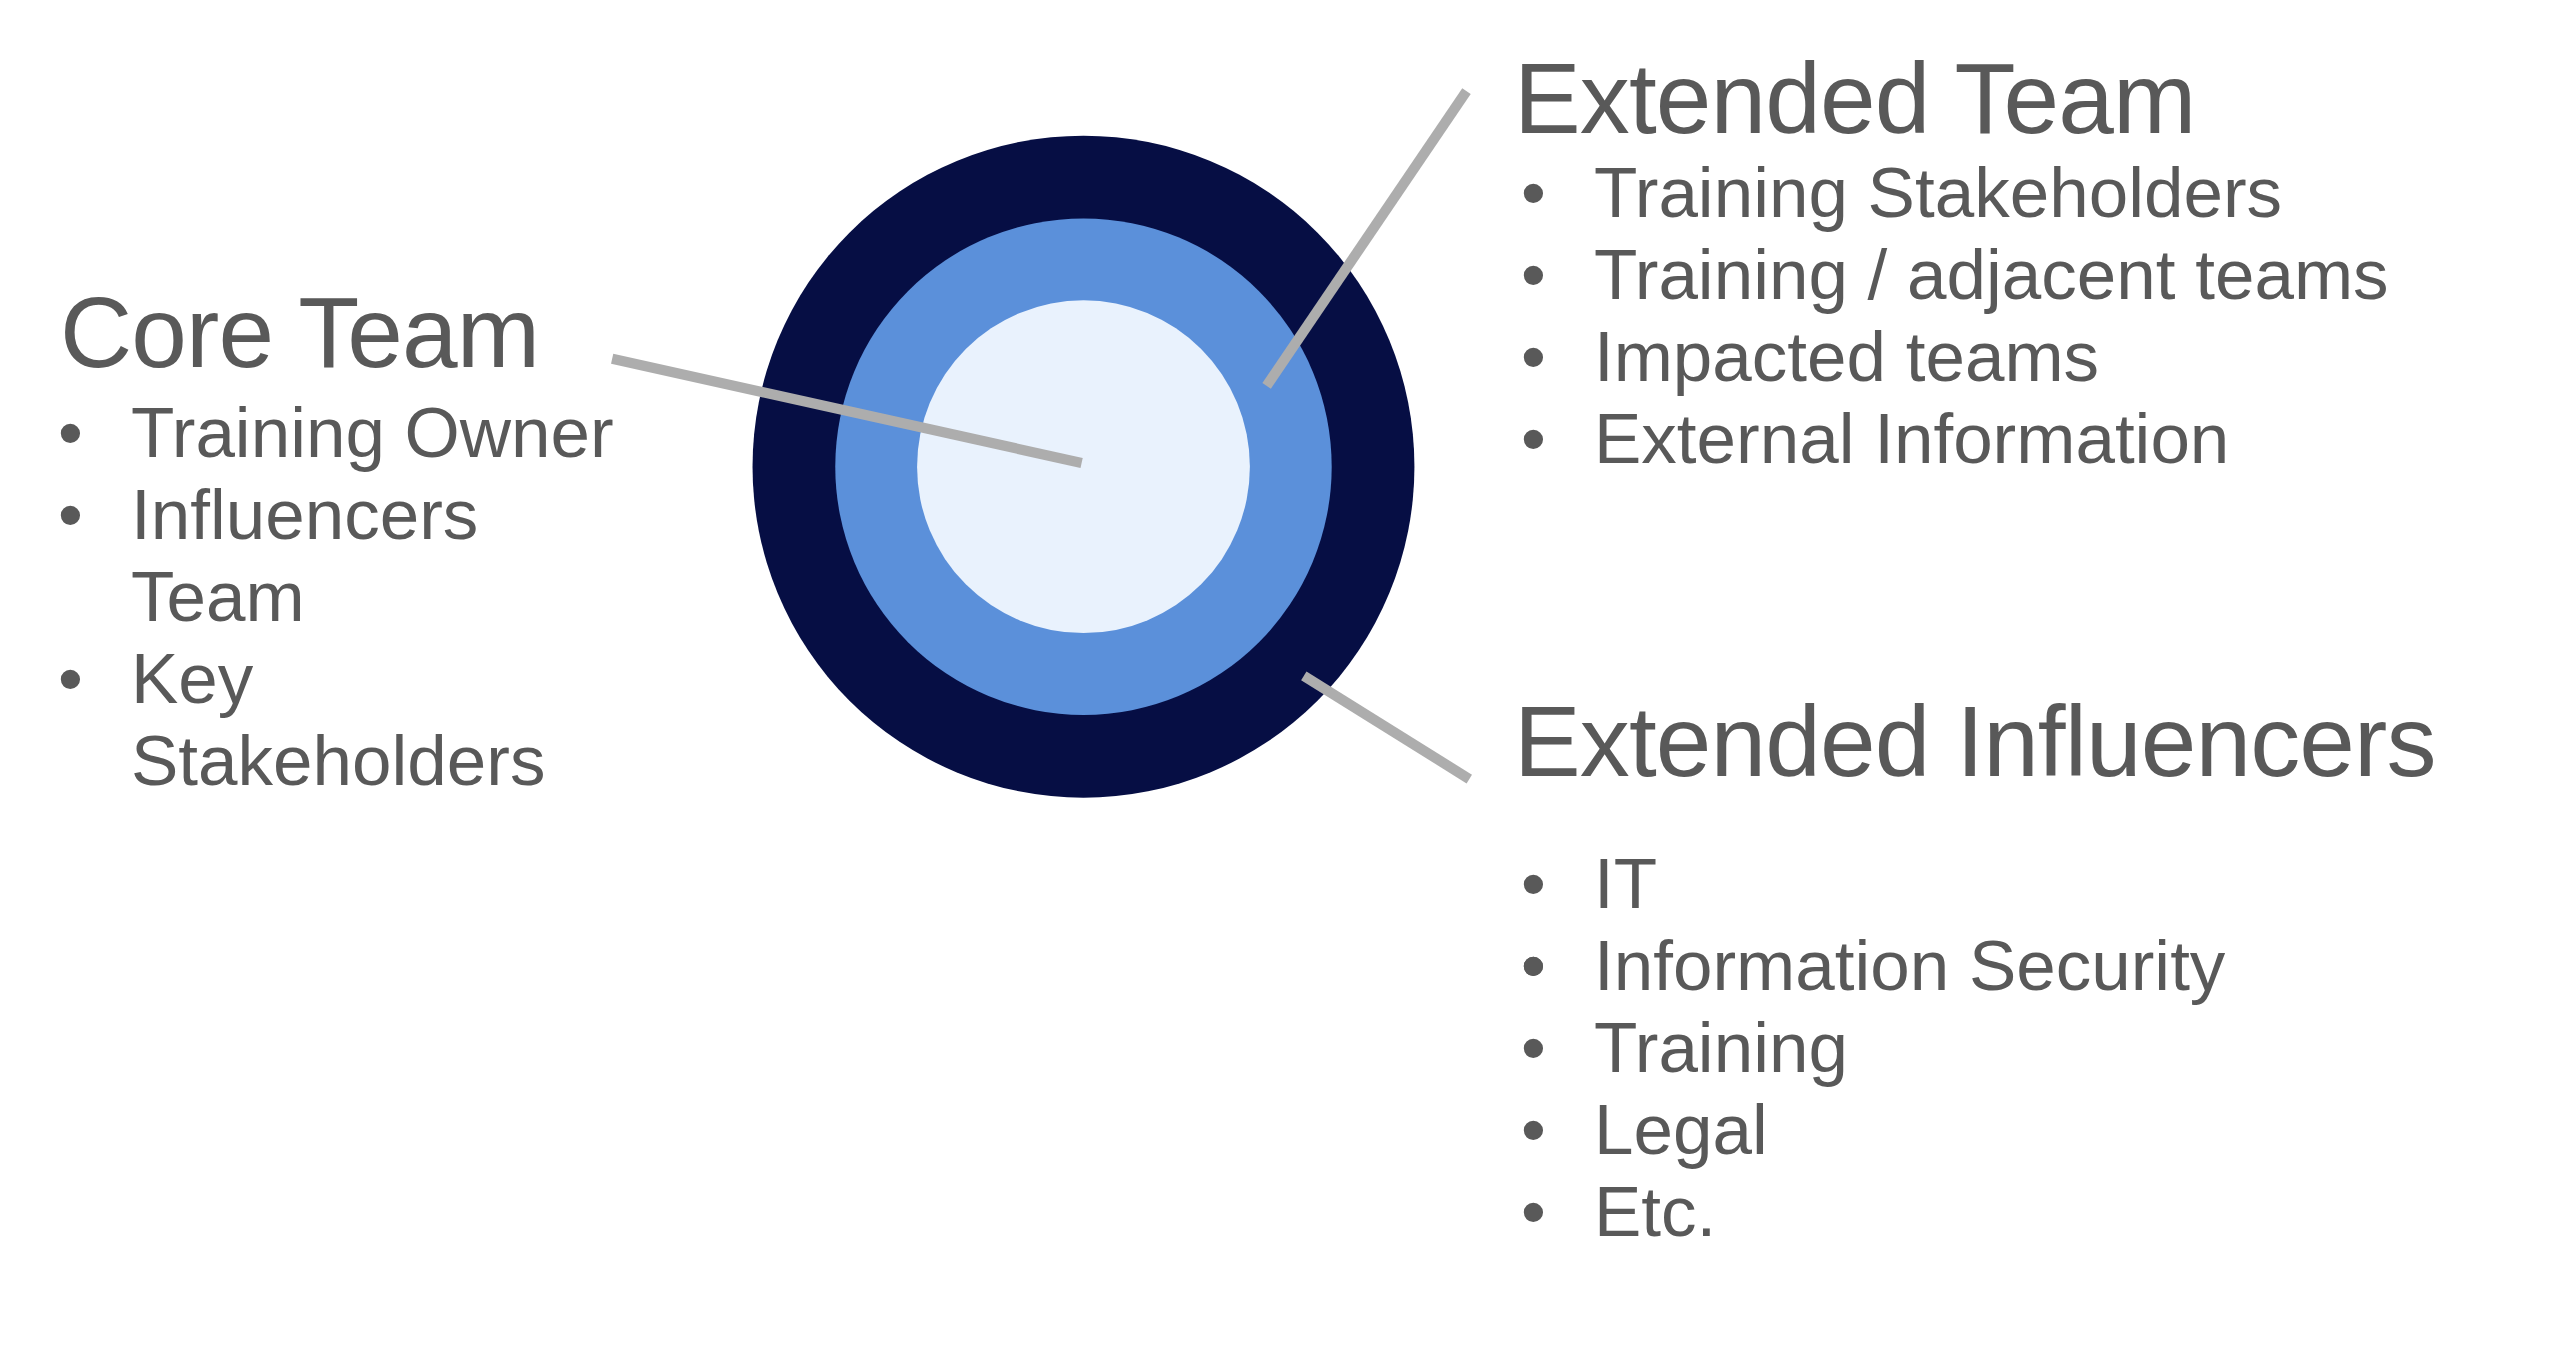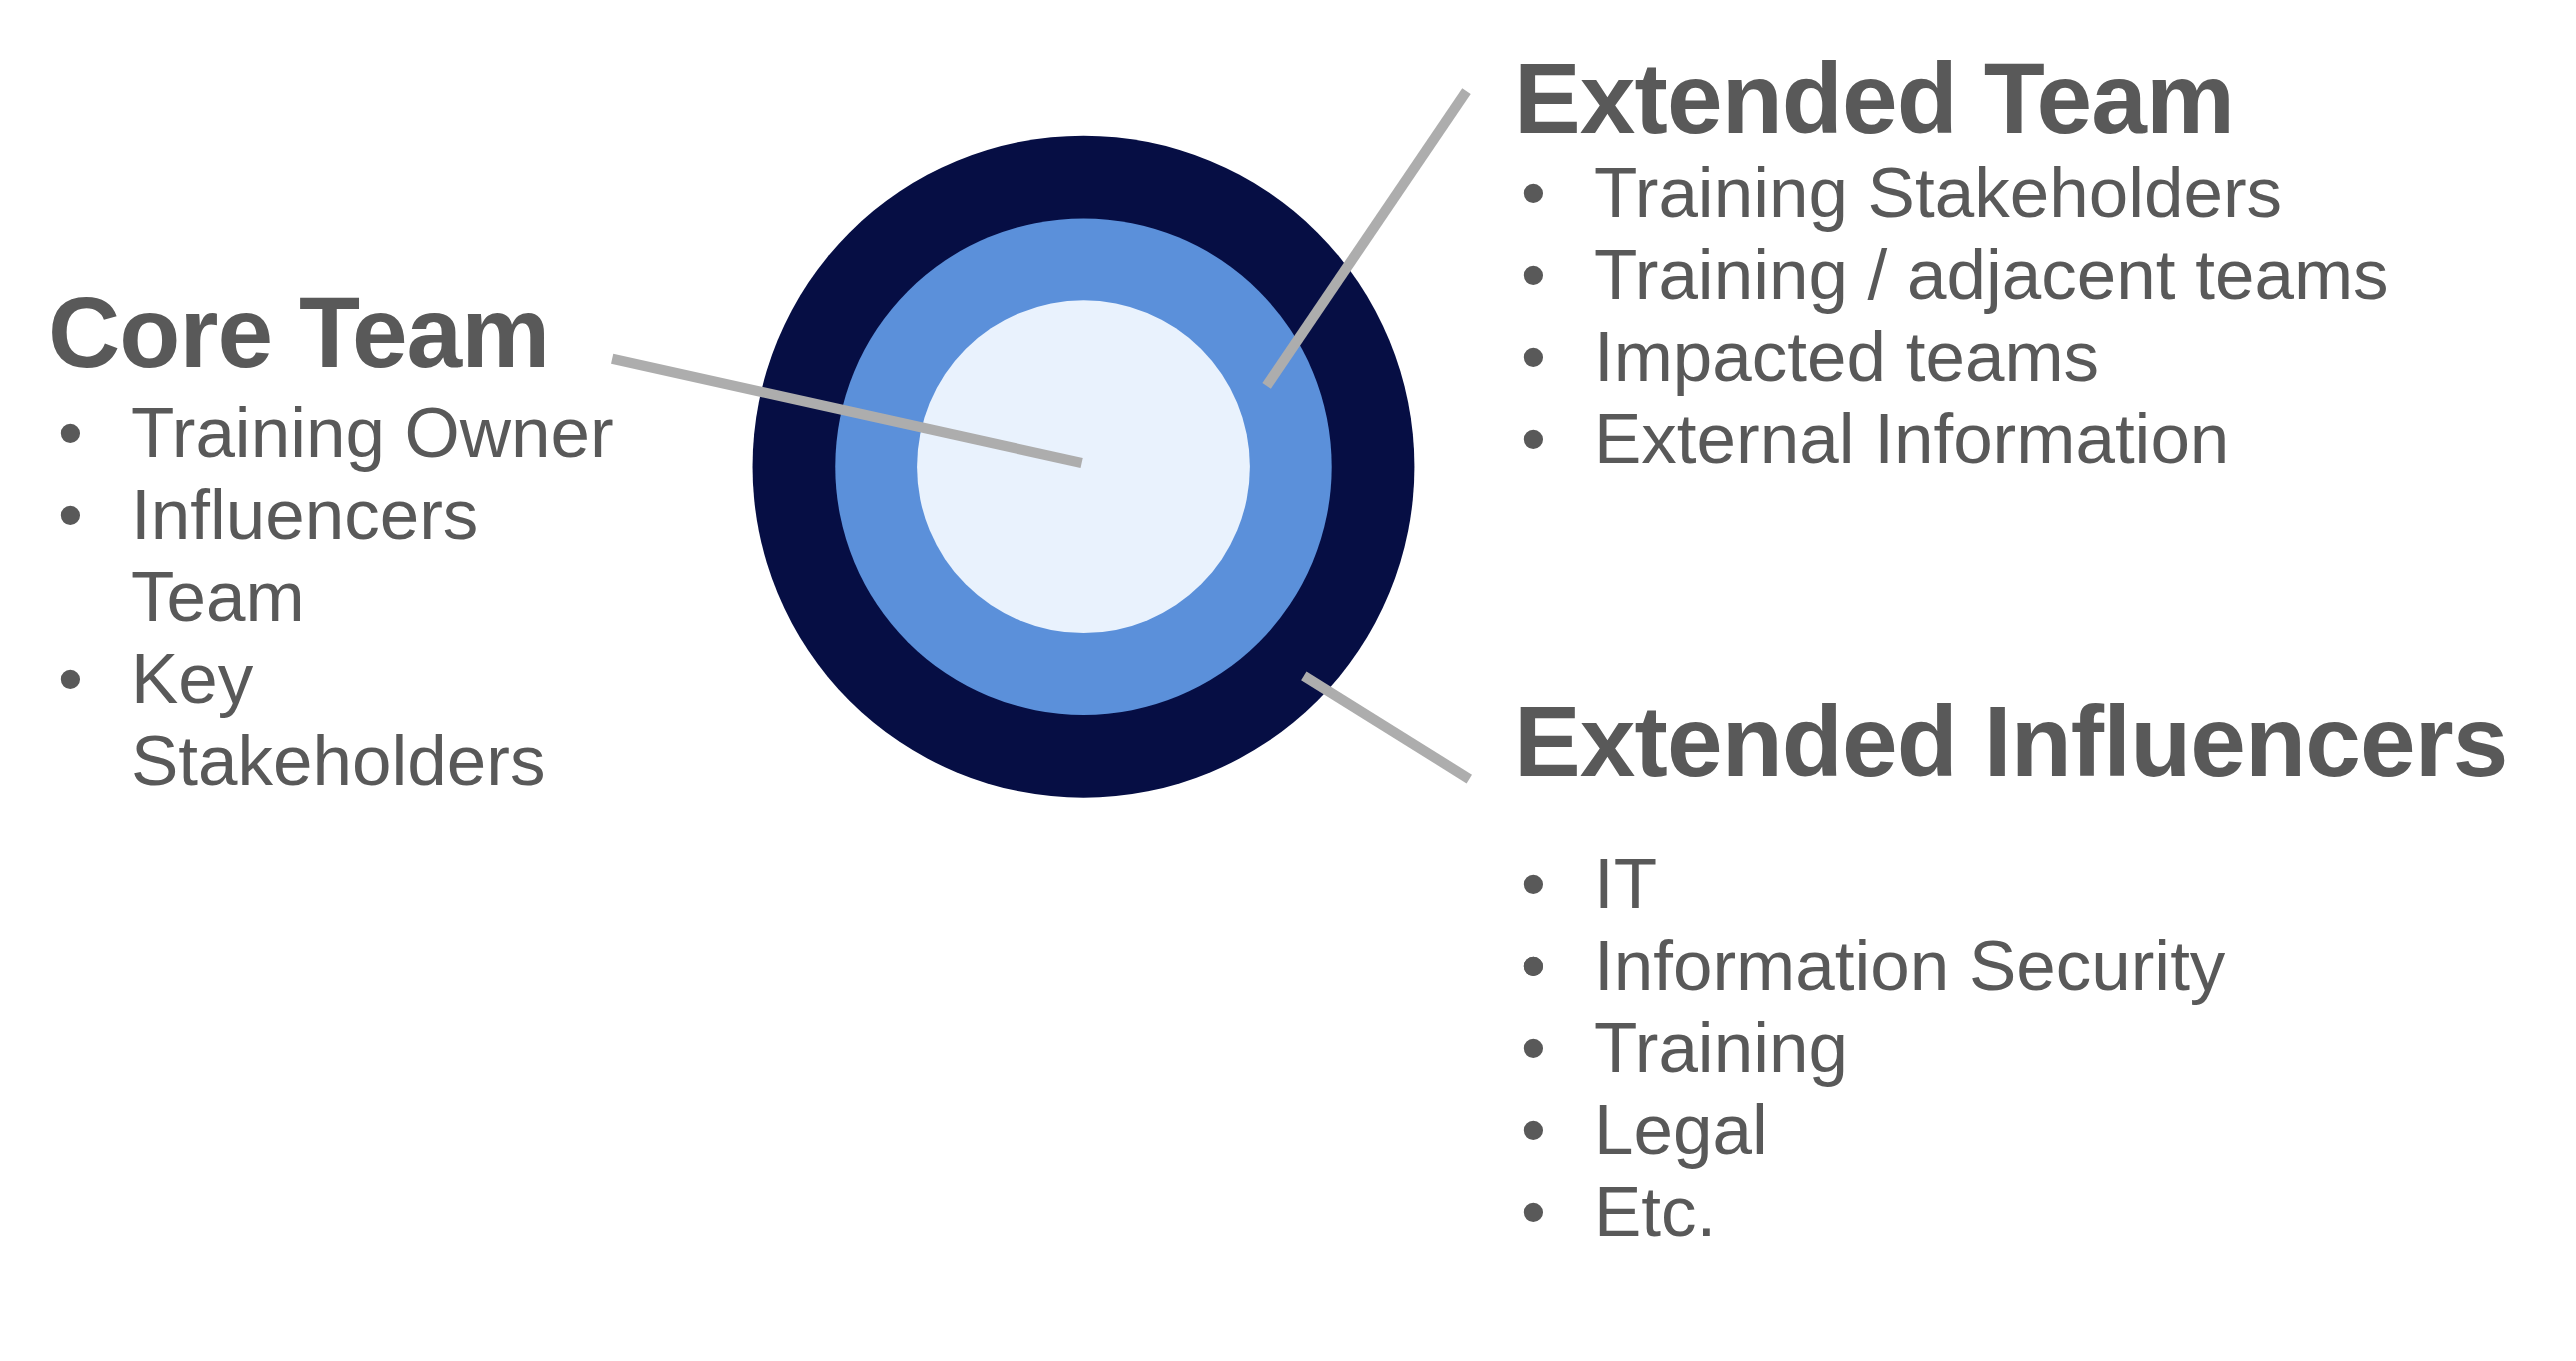--- a/index.html
+++ b/index.html
@@ -8,21 +8,21 @@
     width:2576px;height:1361px;
     background:#ffffff;
     overflow:hidden;
     font-family:"Liberation Sans", sans-serif;
   }
   #diagram-svg{position:absolute;left:0;top:0;width:2576px;height:1361px;}
   .label-group{position:absolute;color:#595959;}
   .label-group h2{
     margin:0;
     font-size:100px;
-    font-weight:700;
+    font-weight:400;
     line-height:1.2;
     letter-spacing:-0.9px;
     white-space:nowrap;
   }
   .label-group ul{
     list-style:none;
     margin:0;padding:0;
     font-size:71px;
     line-height:82px;
     font-weight:400;
@@ -31,21 +31,21 @@
     position:relative;
     padding-left:73px;
   }
   .dot{
     position:absolute;
     left:0;top:0;
     font-size:71px;
     line-height:82px;
   }
   
-  #core-heading{position:absolute;left:48px;top:272px;}
+  #core-heading{position:absolute;left:60px;top:272px;}
   #core-list{position:absolute;left:58px;top:392px;width:600px;}
   
   #extteam-heading{position:absolute;left:1514px;top:38px;}
   #extteam-list{position:absolute;left:1521px;top:152px;width:986px;}
   
   #extinf-heading{position:absolute;left:1514px;top:681px;}
   #extinf-list{position:absolute;left:1521px;top:843px;width:986px;}
 </style>
 </head>
 <body>

